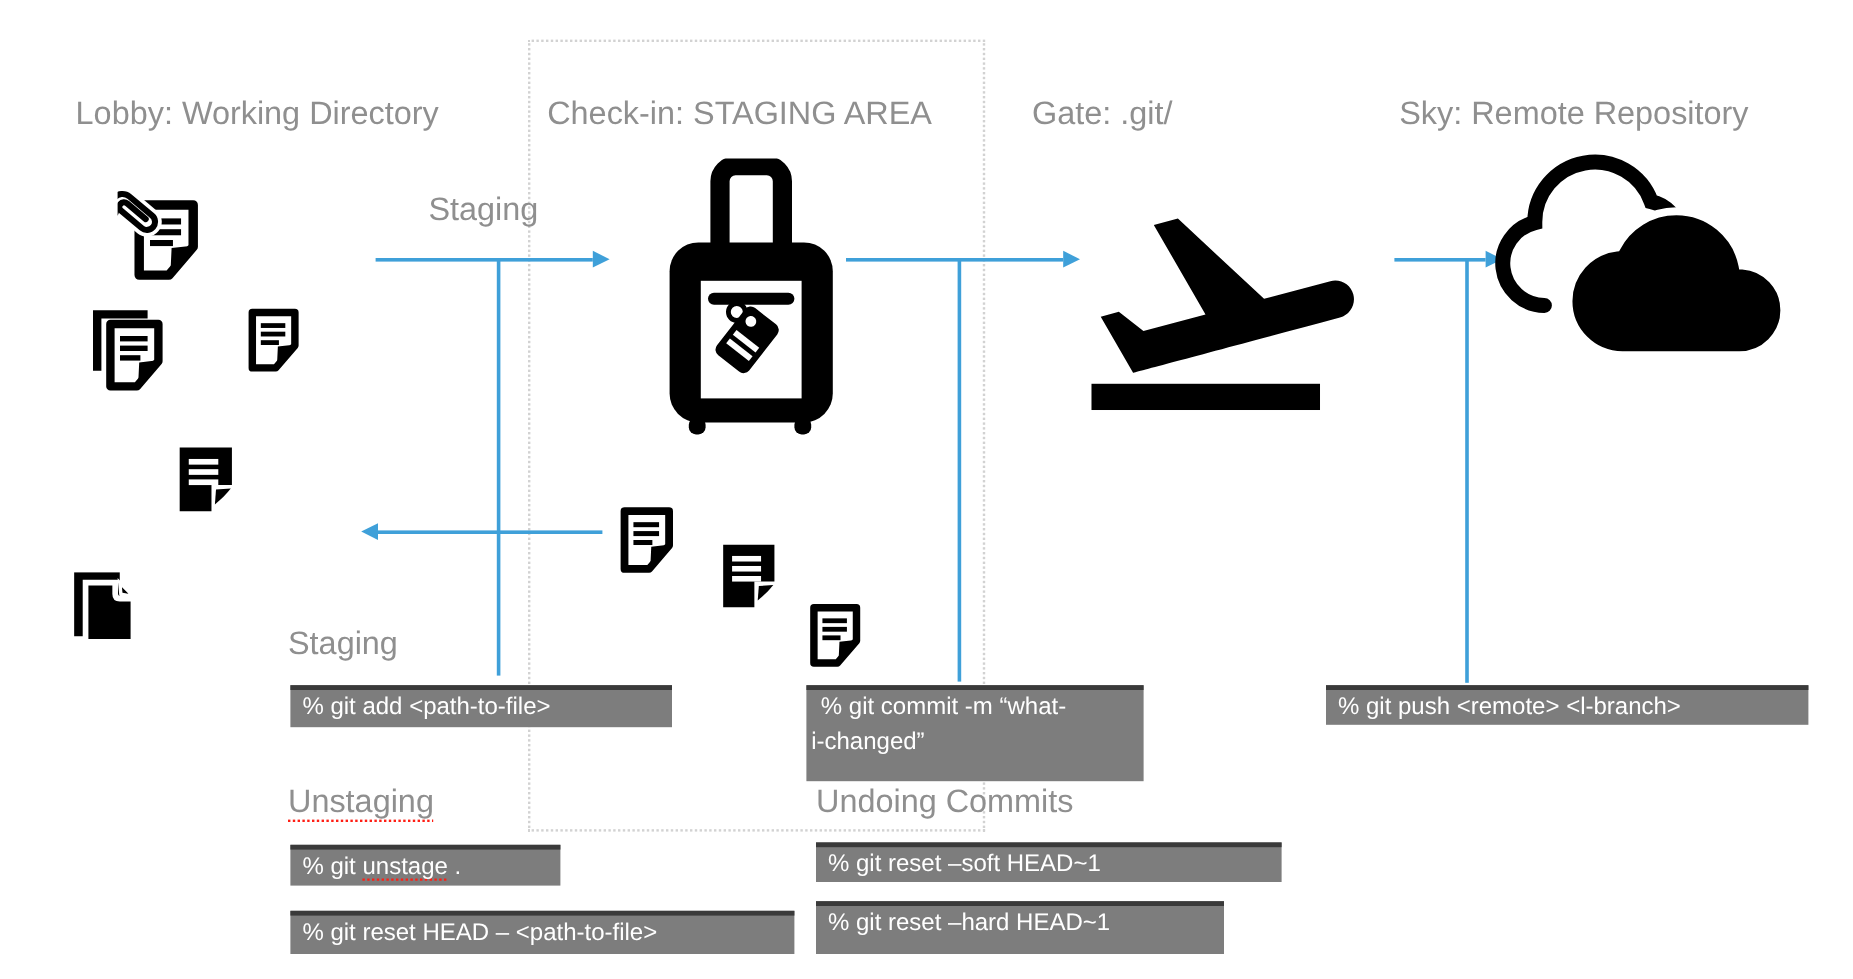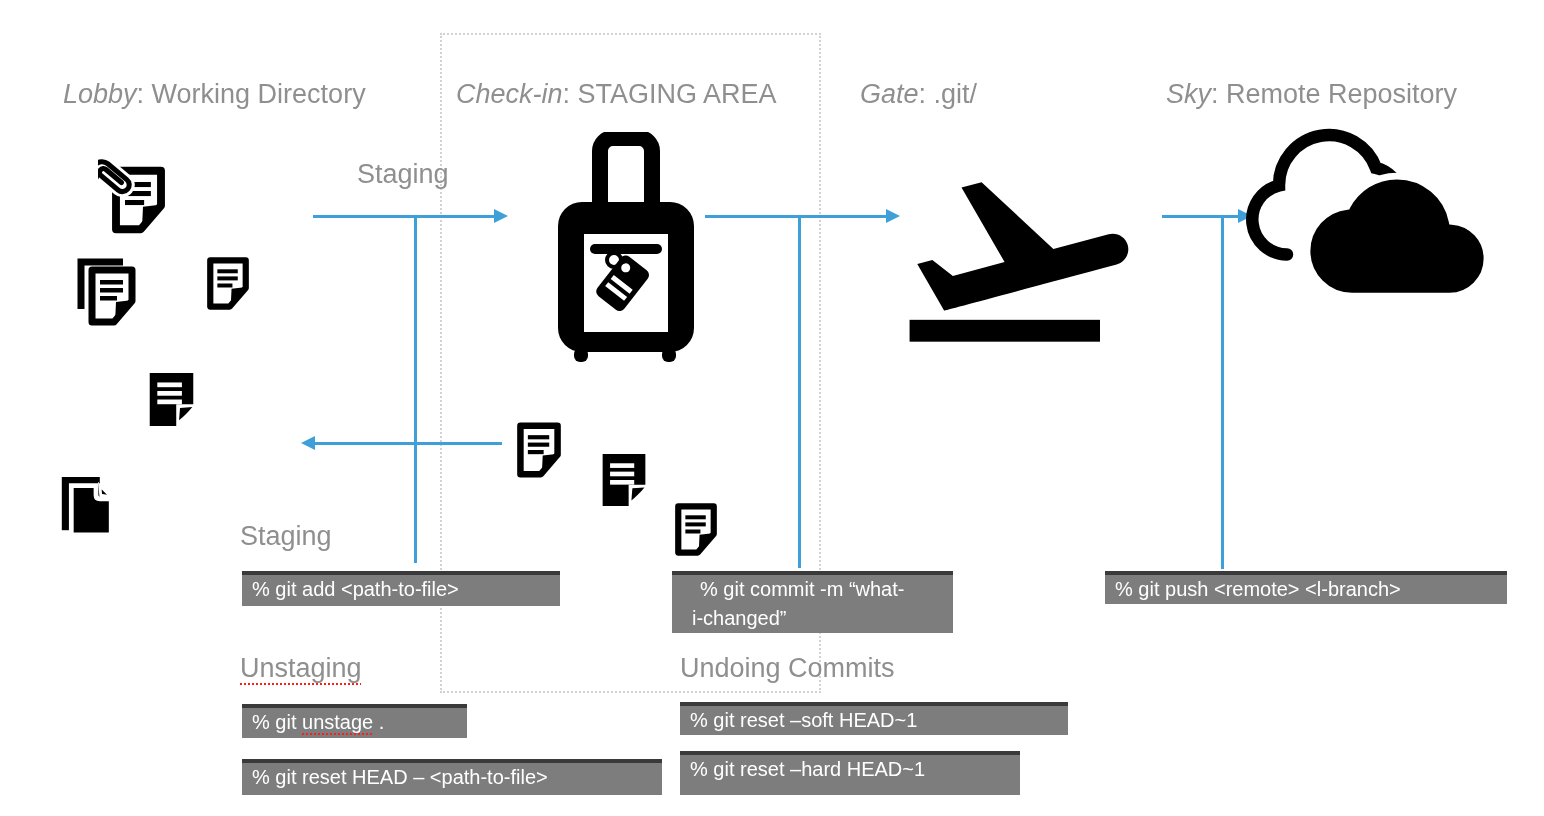--- a/index.html
+++ b/index.html
@@ -4,21 +4,21 @@
 <style>
   html,body{margin:0;padding:0;background:#fff;}
   .stage{position:relative;width:1544px;height:816px;background:#fff;overflow:hidden;
          font-family:"Liberation Sans",sans-serif;}
   
   .dotbox{position:absolute;left:440px;top:33px;width:377px;height:656px;
           border:2px dotted #d2d2d2;background:transparent;}
   
   .h-title,.flowlabel{position:absolute;white-space:nowrap;font-size:27px;
           color:var(--c-heading_gray,#8f8f8f);}
-  .it{font-style:italic;}
+  .it{}
   .sp-red{text-decoration-line:underline;text-decoration-style:dotted;
           text-decoration-color:var(--c-spellcheck_red,#ff1e14);
           text-decoration-thickness:2px;text-underline-offset:6px;}
   
   .cmd{position:absolute;box-sizing:border-box;
        background:var(--c-box_bg,#7d7d7d);
        border-top:4px solid var(--c-box_top,#3a3a3a);
        color:#fff;font-family:Liberation Sans, sans-serif;font-size:20px;
        line-height:29px;padding-left:10px;white-space:nowrap;overflow:hidden;}
   .cmd .l2{padding-left:0;margin-left:-8px;}
@@ -139,21 +139,21 @@
 
   <svg class="icon" style="left:1242px;top:122px" width="250" height="190" viewBox="0 0 50 38">
     <path d="M9 26.5 A7 7 0 0 1 7.4 12.7 A10 10 0 0 1 26.8 9.2 A6.2 6.2 0 0 1 28.6 20.6" fill="none" stroke="#000" stroke-width="2.5" stroke-linecap="round"></path>
     <g transform="translate(13,4.8) scale(1.5)">
       <use href="#g-cloud" fill="#000" stroke="#fff" stroke-width="0.9"></use>
     </g>
   </svg>
 
   <div class="cmd" style="left:242px;top:571px;width:318px;height:35px">% git add &lt;path-to-file&gt;</div>
 
-  <div class="cmd" style="left:672px;top:571px;width:281px;height:62px;padding-left:28px">
+  <div class="cmd" style="left:672px;top:571px;width:281px;height:80px;padding-left:12px">
     <div>% git commit -m “what-</div>
     <div class="l2">i-changed”</div>
   </div>
 
   <div class="cmd" style="left:1105px;top:571px;width:402px;height:33px">% git push &lt;remote&gt; &lt;l-branch&gt;</div>
 
   <div class="cmd" style="left:242px;top:704px;width:225px;height:34px"><span>% git </span><span class="sp-red" style="text-underline-offset:4px">unstage</span><span> .</span></div>
 
   <div class="cmd" style="left:242px;top:759px;width:420px;height:36px">% git reset HEAD – &lt;path-to-file&gt;</div>
 

